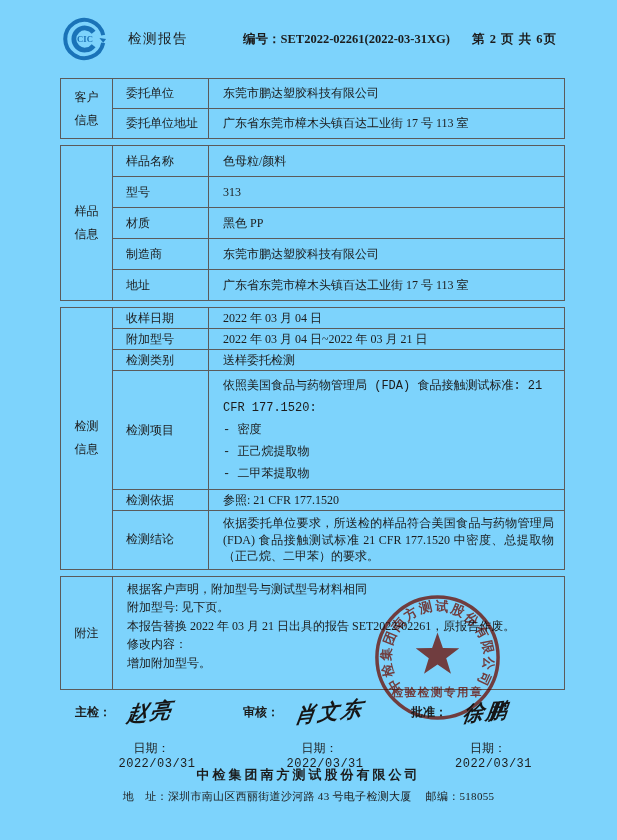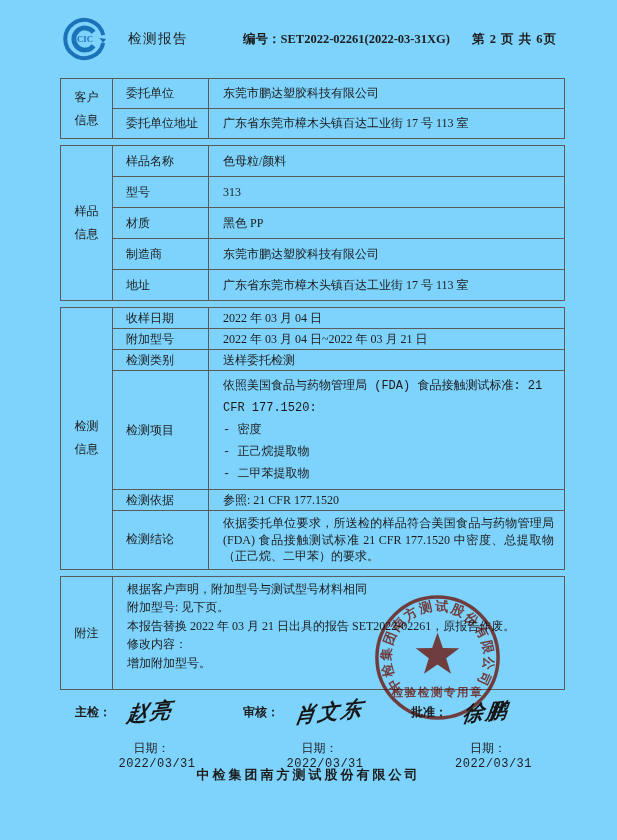--- a/index.html
+++ b/index.html
@@ -213,15 +213,18 @@
       </div>
       <div class="date-line">
         <span class="date-label">日期：</span>
         <span class="date-value">2022/03/31</span>
       </div>
     </div>
   </div>
 
   <div class="footer">
     <div class="footer-company">中检集团南方测试股份有限公司</div>
+    <div class="footer-line">
+      <span>地　址：</span><span>深圳市南山区西丽街道沙河路 43 号电子检测大厦</span><span class="gap"></span><span>邮编：</span><span>518055</span>
+    </div>
   </div>
 
 </div>
 
 </body></html>

